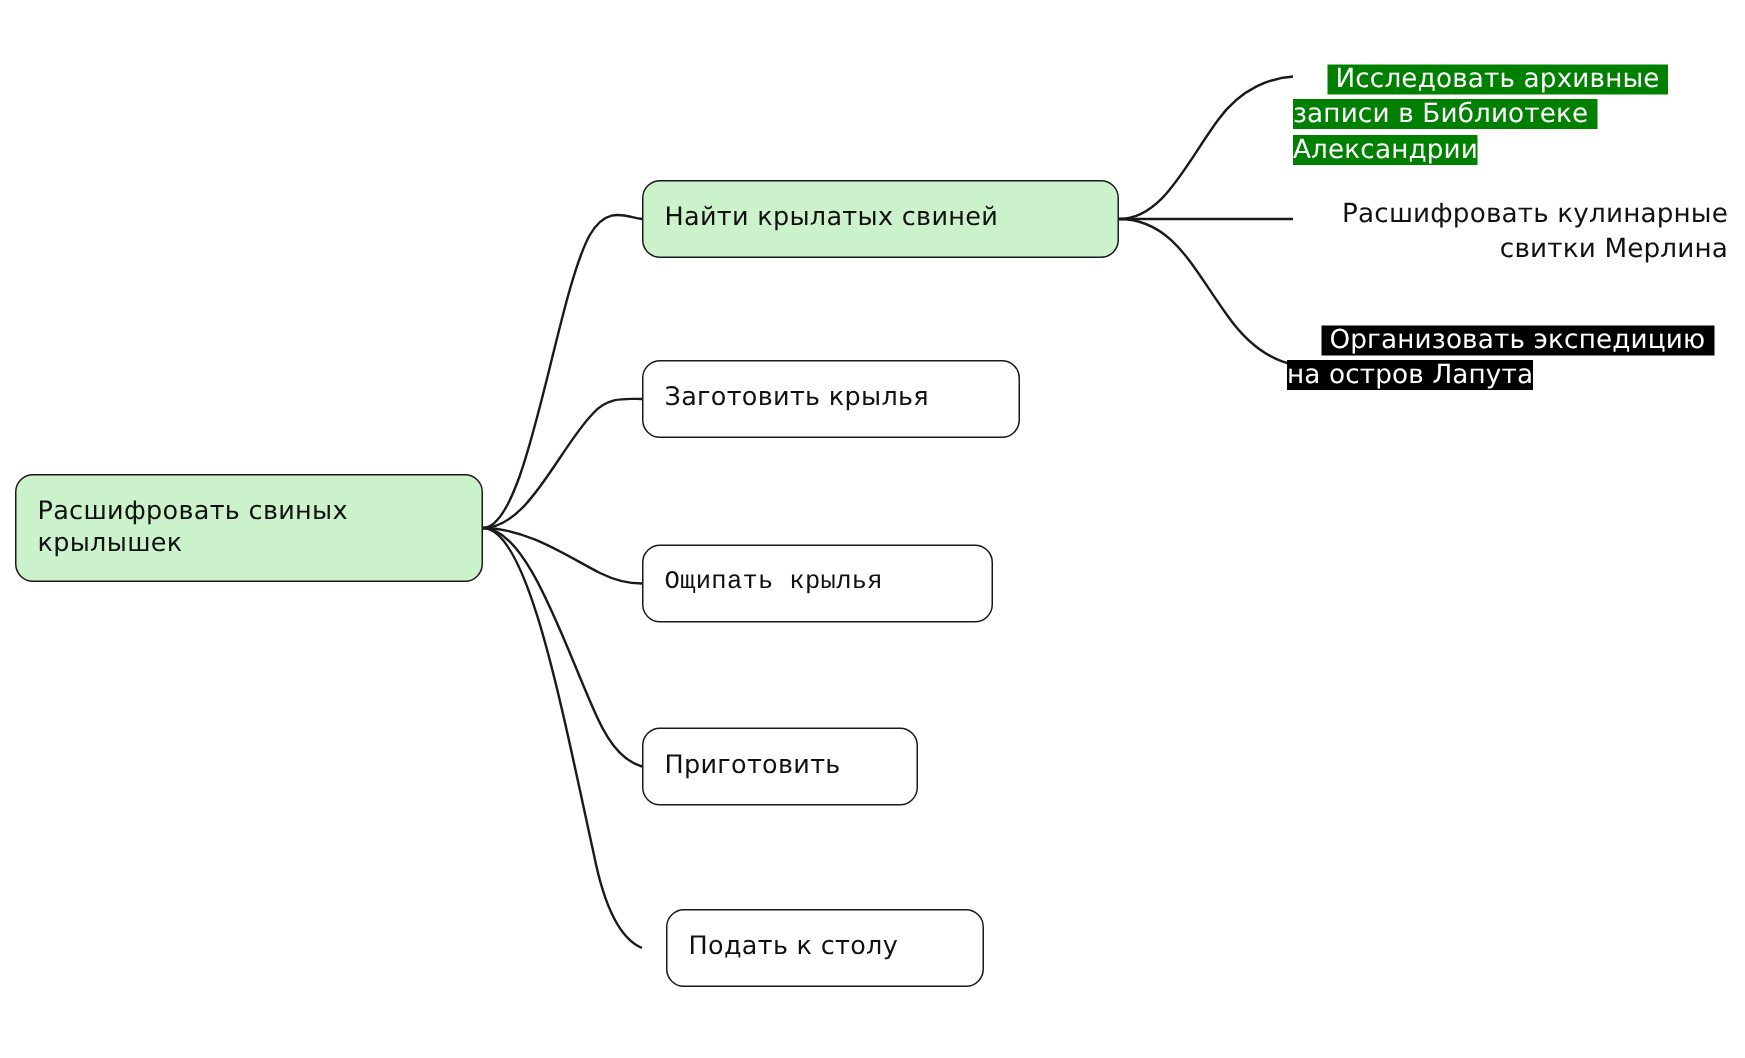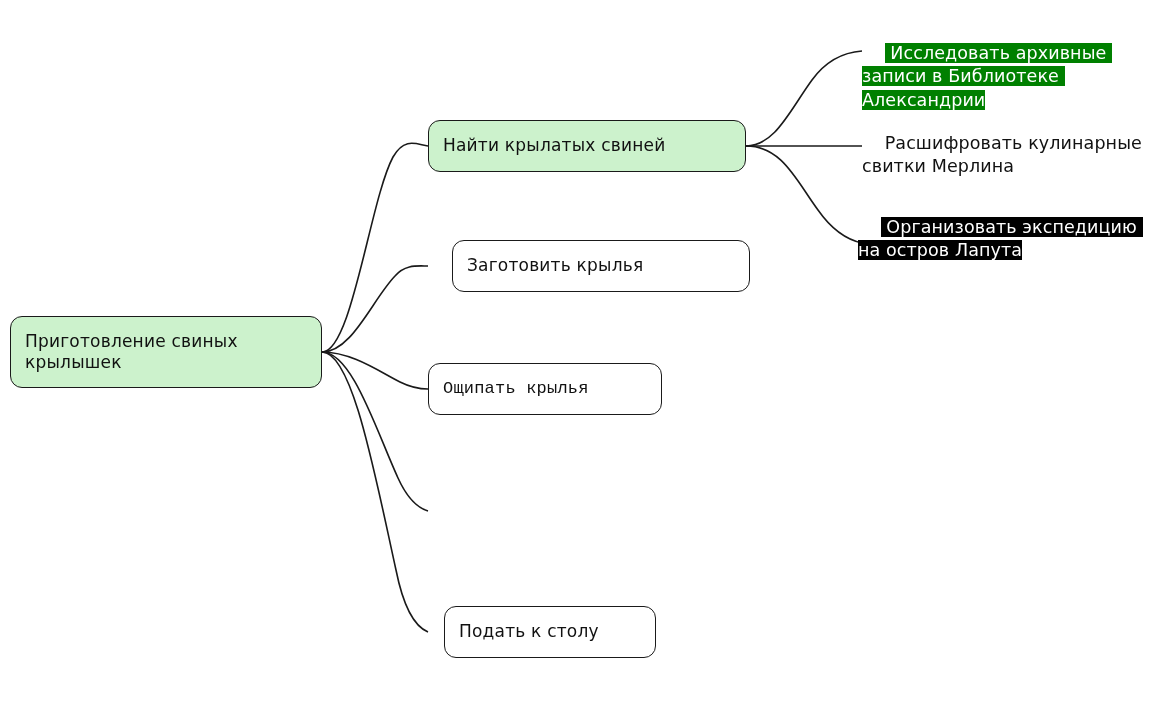--- a/index.html
+++ b/index.html
@@ -79,45 +79,48 @@
       <path d="M322,352 C352,352 380,372 400,382 C412,388 420,389 428,389"></path>
       <path d="M322,352 C352,352 376,430 398,478 C408,500 418,508 428,511"></path>
       <path d="M322,352 C352,352 374,470 396,570 C404,610 416,627 428,632"></path>
       <path d="M746,146 C775,146 790,110 812,80 C828,58 848,52 862,51"></path>
       <path d="M746,146 C790,146 820,146 862,146"></path>
       <path d="M746,146 C782,146 796,180 818,210 C832,230 848,240 862,243"></path>
     </g>
   </svg>
 
   <div class="node green" style="left:10px; top:316px; width:312px; height:72px;">
-    <span>Приготовление свиных крылышек</span>
+    <span>Расшифровать свиных крылышек</span>
   </div>
 
   <div class="node green" style="left:428px; top:120px; width:318px; height:52px;">
     <span>Найти крылатых свиней</span>
   </div>
 
-  <div class="node" style="left:452px; top:240px; width:298px; height:52px;">
+  <div class="node" style="left:428px; top:240px; width:252px; height:52px;">
     <span>Заготовить крылья</span>
   </div>
 
   <div class="node" style="left:428px; top:363px; width:234px; height:52px;font-family:Liberation Mono, monospace;">
     <span>Ощипать крылья</span>
   </div>
 
+  <div class="node" style="left:428px; top:485px; width:184px; height:52px;">
+    <span>Приготовить</span>
+  </div>
 
   <div class="node" style="left:444px; top:606px; width:212px; height:52px;">
     <span>Подать к столу</span>
   </div>
 
   <div class="leaf green-hl" style="left:862px; top:18px; width:290px;">
     <span> Исследовать архивные записи в Библиотеке Александрии</span>
   </div>
 
-  <div class="leaf plain" style="left:862px; top:108px; width:290px;">
+  <div class="leaf plain" style="left:862px; top:108px; width:290px;text-align:right;">
     <span>Расшифровать кулинарные свитки Мерлина</span>
   </div>
 
   <div class="leaf red-hl" style="left:858px; top:192px; width:292px;">
     <span> Организовать экспедицию на остров Лапута</span>
   </div>
 
 </div>
 
 </body></html>

